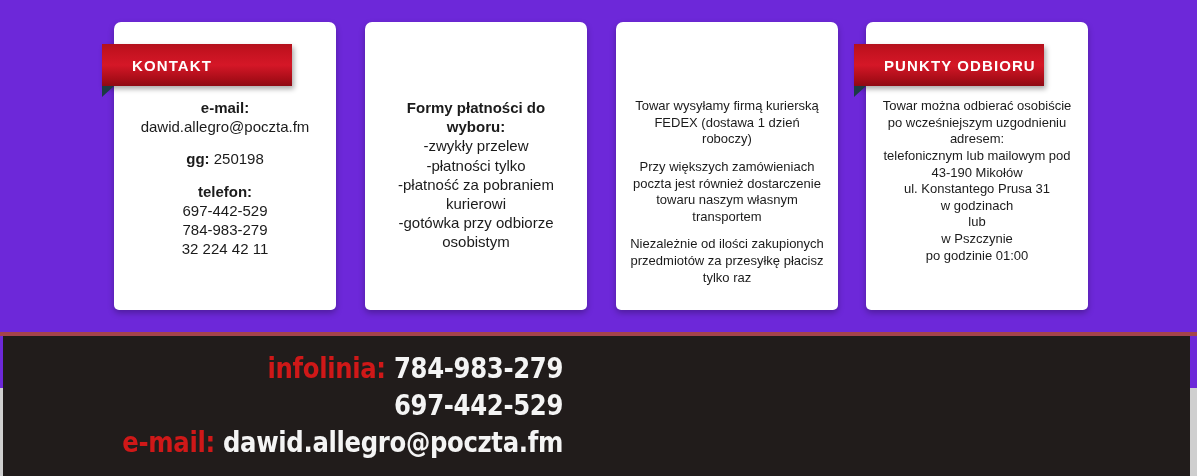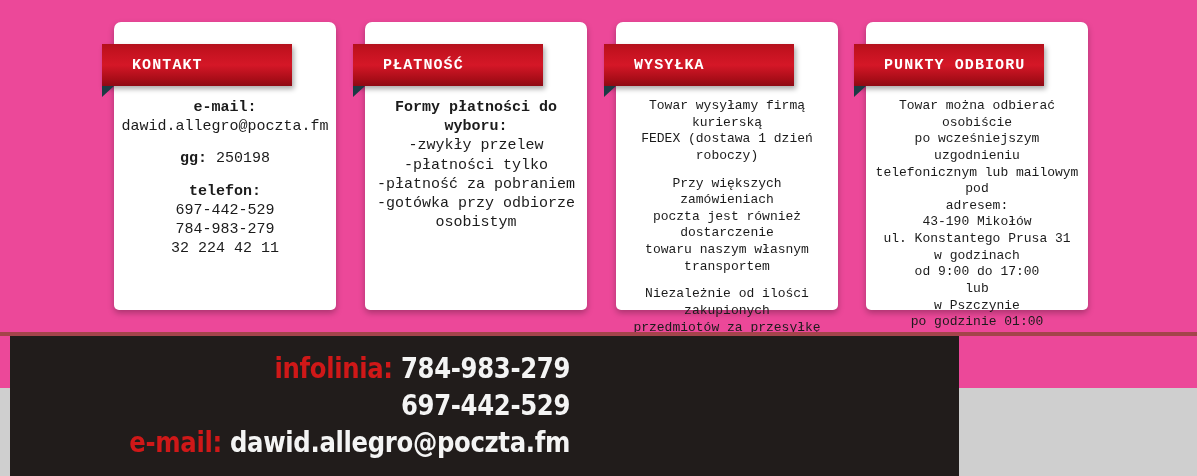--- a/index.html
+++ b/index.html
@@ -14,22 +14,21 @@
     overflow: hidden;
     position: relative;
   }
 
   
   #cards-area {
     position: absolute;
     left: 0; top: 0;
     width: 1197px;
     height: 388px;
-    background: #ec4899;
-    font-family: Liberation Mono, monospace;
+    background: #6d28d9;
   }
 
   .card {
     position: absolute;
     top: 22px;
     width: 222px;
     height: 288px;
     background: #ffffff;
     border-radius: 7px 7px 5px 5px;
     box-shadow: 0 3px 6px rgba(0,0,0,0.28);
@@ -95,22 +94,22 @@
   
   #divider {
     position: absolute;
     left: 0; top: 332px;
     width: 1197px;
     height: 4px;
     background: #a4444b;
   }
   #footer {
     position: absolute;
-    left: 10px; top: 336px;
-    width: 949px;
+    left: 3px; top: 336px;
+    width: 1187px;
     height: 140px;
     background: #211c1b;
   }
 
   #footer-contact {
     position: absolute;
     left: 0;
     top: 14px;
     width: 560px;
     text-align: right;
@@ -146,44 +145,33 @@
       <div class="line"><span class="inline-b">gg:</span><span> 250198</span></div>
       <div class="line gap"></div>
       <div class="line b">telefon:</div>
       <div class="line">697-442-529</div>
       <div class="line">784-983-279</div>
       <div class="line">32 224 42 11</div>
     </div>
   </div>
 
   <div class="card c2">
-    <div class="ribbon-wrap">
-      <div class="ribbon">
-        <span class="ribbon-title">PŁATNOŚĆ</span>
-      </div>
-      <div class="ribbon-fold"></div>
-    </div>
     <div class="card-body">
       <div class="line b">Formy płatności do</div>
       <div class="line b">wyboru:</div>
       <div class="line">-zwykły przelew</div>
       <div class="line">-płatności tylko</div>
       <div class="line">-płatność za pobraniem</div>
+      <div class="line">kurierowi</div>
       <div class="line">-gotówka przy odbiorze</div>
       <div class="line">osobistym</div>
     </div>
   </div>
 
   <div class="card c3">
-    <div class="ribbon-wrap">
-      <div class="ribbon">
-        <span class="ribbon-title">WYSYŁKA</span>
-      </div>
-      <div class="ribbon-fold"></div>
-    </div>
     <div class="card-body">
       <div class="line sm">Towar wysyłamy firmą kurierską</div>
       <div class="line sm">FEDEX (dostawa 1 dzień</div>
       <div class="line sm">roboczy)</div>
       <div class="line gap-sm"></div>
       <div class="line sm">Przy większych zamówieniach</div>
       <div class="line sm">poczta jest również dostarczenie</div>
       <div class="line sm">towaru naszym własnym</div>
       <div class="line sm">transportem</div>
       <div class="line gap-sm"></div>
@@ -196,26 +184,25 @@
   <div class="card c4">
     <div class="ribbon-wrap">
       <div class="ribbon">
         <span class="ribbon-title">PUNKTY ODBIORU</span>
       </div>
       <div class="ribbon-fold"></div>
     </div>
     <div class="card-body">
       <div class="line sm">Towar można odbierać osobiście</div>
       <div class="line sm">po wcześniejszym uzgodnieniu</div>
+      <div class="line sm">adresem:</div>
       <div class="line sm">telefonicznym lub mailowym pod</div>
-      <div class="line sm">adresem:</div>
       <div class="line sm">43-190 Mikołów</div>
       <div class="line sm">ul. Konstantego Prusa 31</div>
       <div class="line sm">w godzinach</div>
-      <div class="line sm">od 9:00 do 17:00</div>
       <div class="line sm">lub</div>
       <div class="line sm">w Pszczynie</div>
       <div class="line sm">po godzinie 01:00</div>
     </div>
   </div>
 
 </div>
 
 <div id="divider"></div>
 

